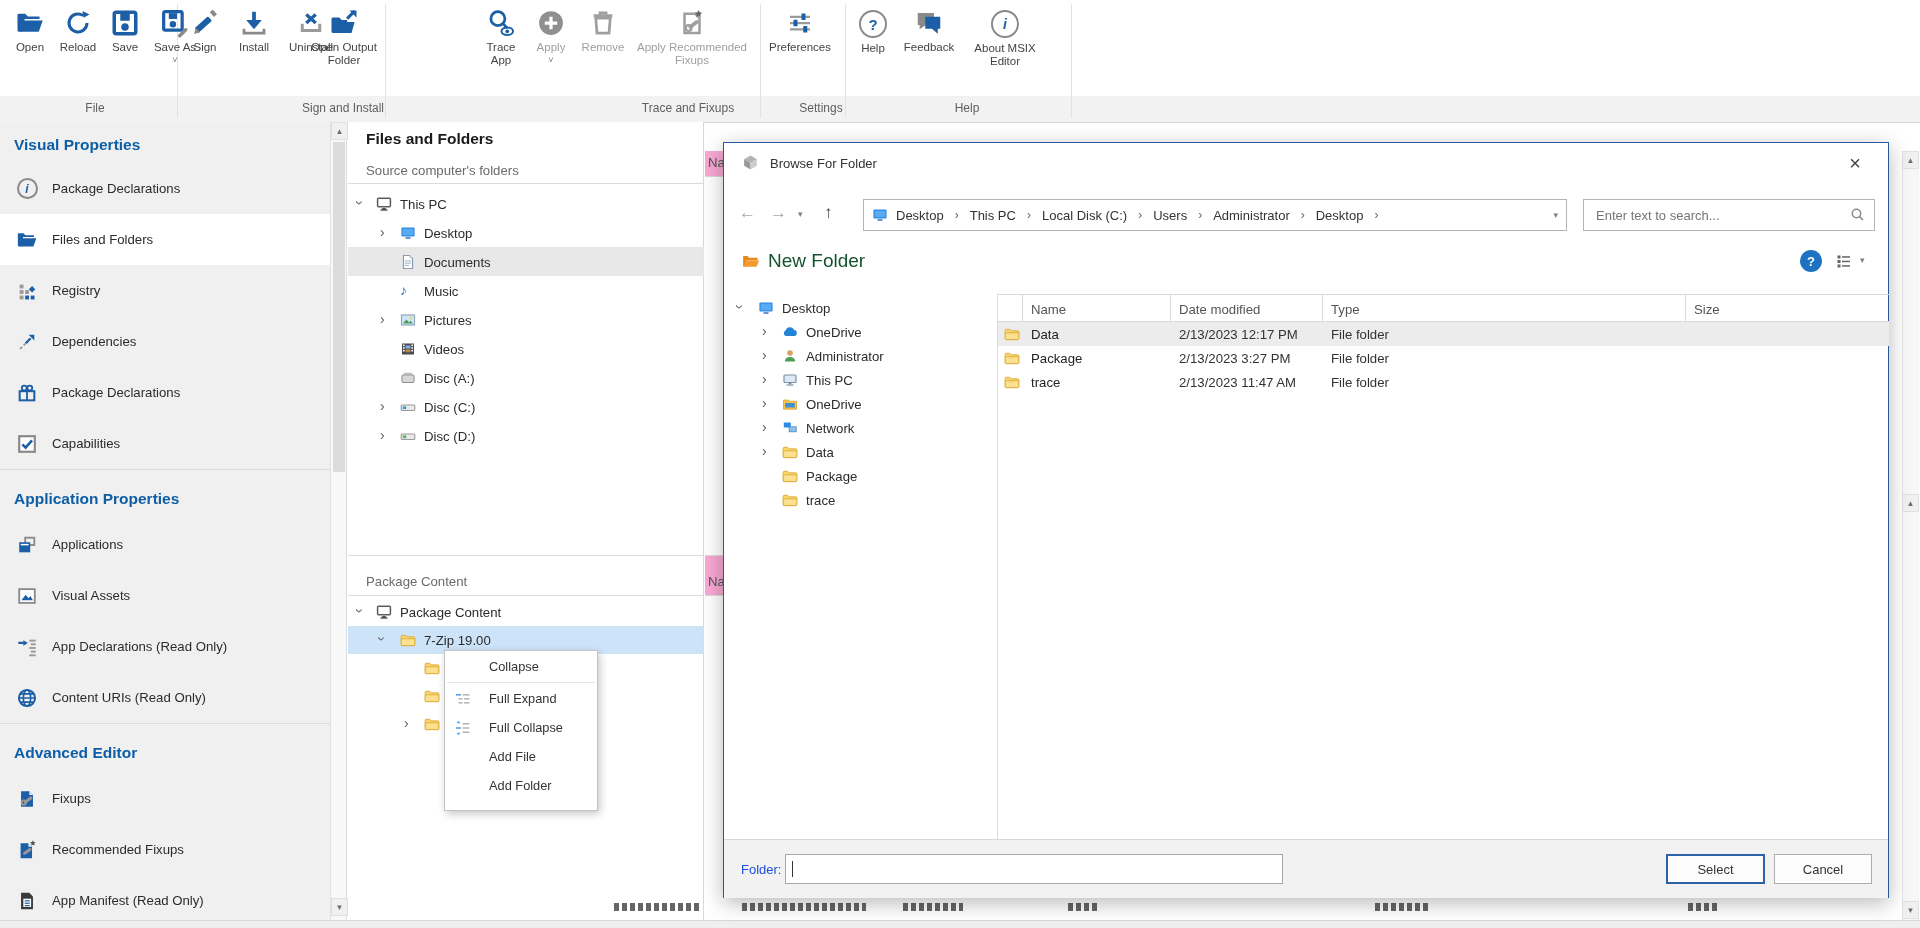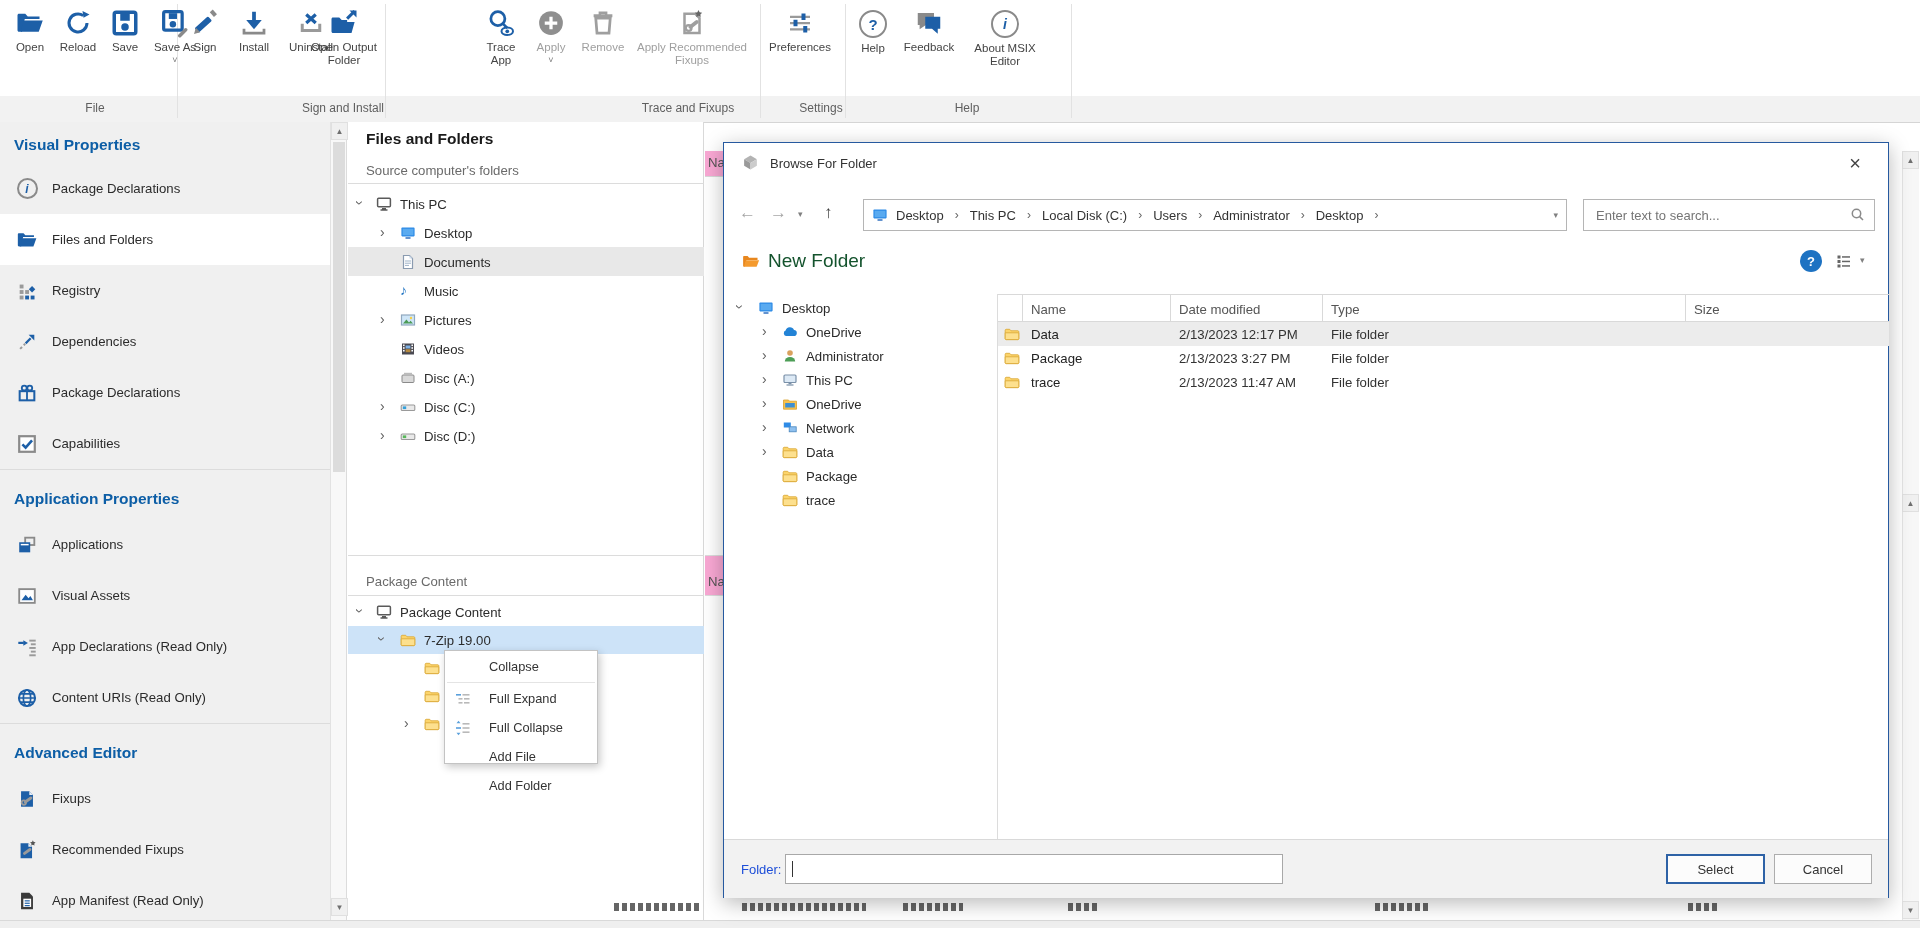--- a/index.html
+++ b/index.html
@@ -38,21 +38,21 @@
   .trow.sel{background:#e8e8e8;}
   .trow.selblue{background:#cde3f8;}
   .chev{position:absolute;top:50%;transform:translateY(-58%);color:#5f5f5f;font-size:14px;line-height:14px;}
   .chev.down{transform:translateY(-58%) rotate(90deg);}
   .tic{position:absolute;top:50%;margin-top:-8px;width:16px;height:16px;}
   .tlbl{position:absolute;top:50%;transform:translateY(-50%);font-size:13.2px;color:#2b2b2b;white-space:nowrap;}
   .note{font-size:14px;color:#1d72c2;}
   
   .sliver{position:absolute;background:#f9a8d4;overflow:hidden;color:#555;font-size:13.2px;box-sizing:border-box;}
   
-  .cmenu{position:absolute;left:444px;top:650px;width:154px;height:114px;background:#fff;border:1px solid #c3c3c3;box-shadow:2px 3px 8px rgba(0,0,0,.22);z-index:40;box-sizing:border-box;}
+  .cmenu{position:absolute;left:444px;top:650px;width:154px;height:161px;background:#fff;border:1px solid #c3c3c3;box-shadow:2px 3px 8px rgba(0,0,0,.22);z-index:40;box-sizing:border-box;}
   .mitem{position:relative;height:29px;display:flex;align-items:center;}
   .mlbl{position:absolute;left:44px;font-size:12.8px;color:#333;white-space:nowrap;}
   .mico{position:absolute;left:10px;width:16px;height:16px;}
   .msep{height:1px;background:#e4e4e4;margin:1px 2px;}
   
   .dialog{position:absolute;left:723px;top:142px;width:1166px;height:756px;background:#fff;border:1px solid #26599f;box-sizing:border-box;box-shadow:0 5px 20px rgba(0,0,0,.28);z-index:50;}
   .dtitle{position:absolute;left:46px;top:13px;font-size:13px;color:#333;}
   .dclose{position:absolute;left:1112px;top:4px;width:38px;height:32px;display:flex;align-items:center;justify-content:center;font-size:20px;color:#444;}
   .navg{position:absolute;font-size:17px;color:#a6a6a6;top:60px;}
   .box{position:absolute;top:56px;height:32px;border:1px solid #b5b5b5;box-sizing:border-box;background:#fff;display:flex;align-items:center;}

